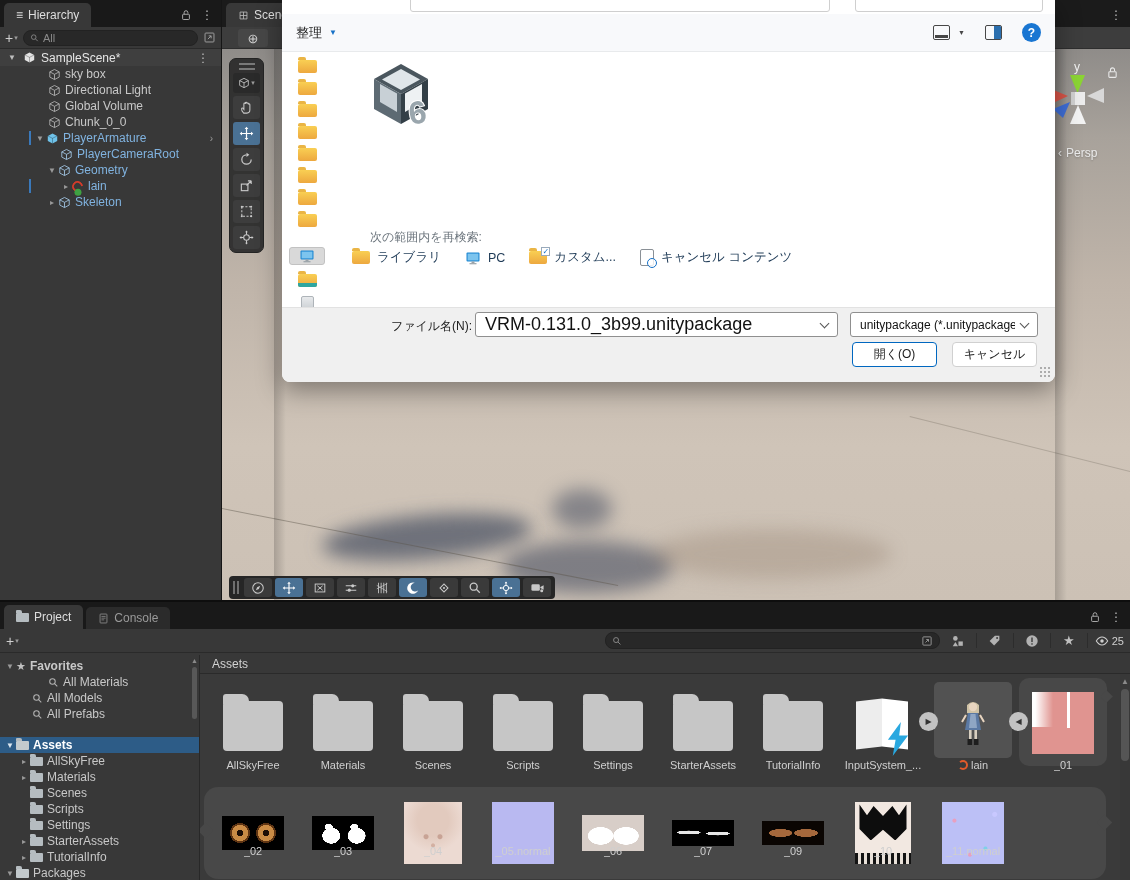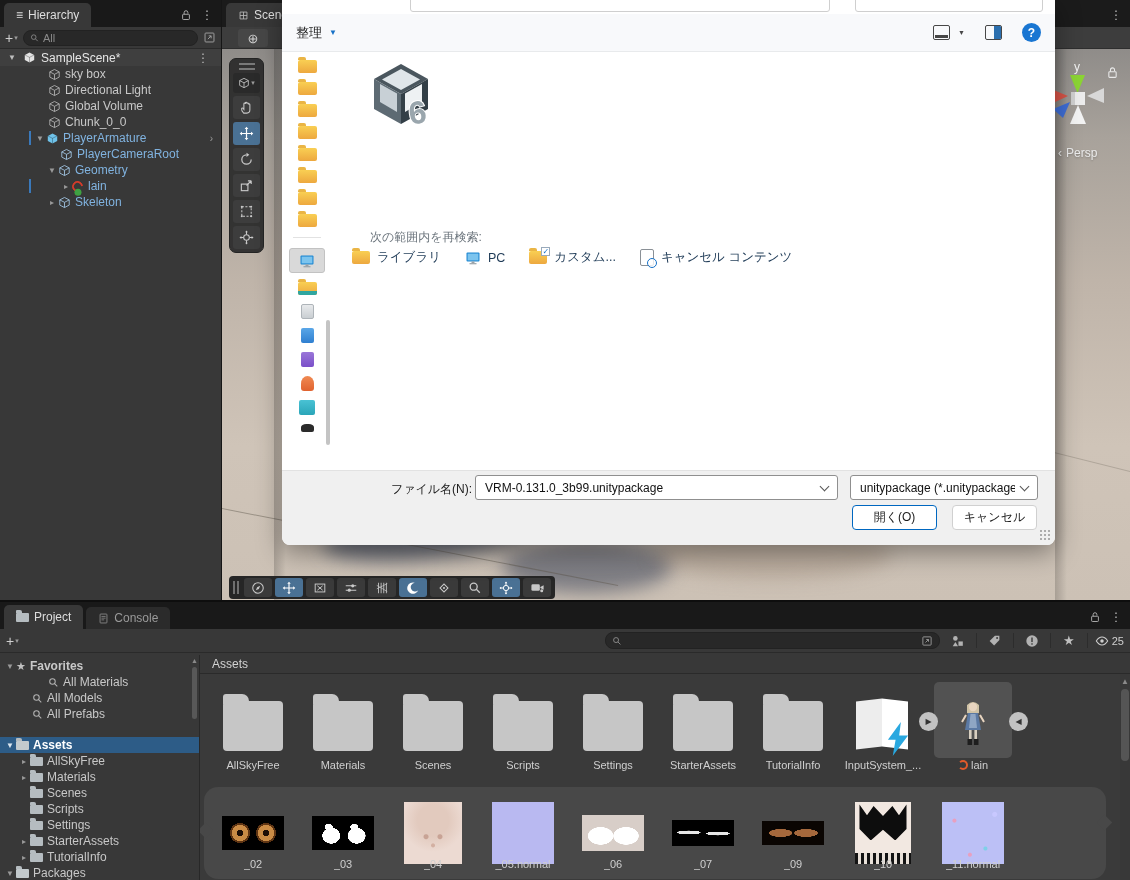--- a/index.html
+++ b/index.html
@@ -79,21 +79,21 @@
 .tbox{height:68px;display:flex;align-items:flex-end;justify-content:center;position:relative;z-index:2}
 .glabel{margin-top:5px;font-size:11px;color:#cfcfcf;max-width:88px;white-space:nowrap;overflow:hidden;display:flex;align-items:center;z-index:2}
 .badge{position:absolute;right:-10px;top:26px;width:19px;height:19px;border-radius:50%;background:#c2c2c2;color:#333;font-size:8px;display:flex;align-items:center;justify-content:center;z-index:4}
 .seltile{position:absolute;left:6px;top:-4px;width:78px;height:76px;background:#525252;border-radius:5px;z-index:1}
 .bubble1{position:absolute;left:1px;top:-8px;width:88px;height:88px;background:#484848;border-radius:10px;z-index:1}
 .bubble1::after{content:"";position:absolute;right:-4px;top:14px;width:9px;height:9px;transform:rotate(45deg);background:#484848;box-shadow:-27px 38px 0 #484848}
 .bubble2{position:absolute;left:4px;right:14px;top:113px;height:92px;background:#484848;border-radius:14px}
 .bubble2::before{content:"";position:absolute;left:-4px;top:38px;width:11px;height:11px;background:#484848;transform:rotate(45deg)}
 .bubble2::after{content:"";position:absolute;right:-4px;top:30px;width:11px;height:11px;background:#484848;transform:rotate(45deg)}
 .grow2 .gcell{height:92px;justify-content:center}
-.grow2 .glabel{position:absolute;bottom:5px;margin:4px}
+.grow2 .glabel{position:absolute;bottom:5px;margin:17px}
 .spin{width:10px;height:10px;border:2px solid #e05a2b;border-left-color:transparent;border-radius:50%;margin-right:3px;flex:none}
 
 
 .t-folder{width:60px;height:50px;background:#c6c6c6;border-radius:4px;position:relative;margin-bottom:3px}
 .t-folder::before{content:"";position:absolute;top:-7px;left:0;width:26px;height:10px;background:#c6c6c6;border-radius:3px 7px 0 0}
 .t-pages{width:60px;height:60px;position:relative}
 .t-pages::before{content:"";position:absolute;left:3px;top:6px;width:26px;height:48px;background:#ededed;transform:skewY(-7deg)}
 .t-pages::after{content:"";position:absolute;left:29px;top:6px;width:26px;height:48px;background:#fff;transform:skewY(7deg)}
 .bolt{position:absolute;right:3px;bottom:-2px;width:24px;height:34px;background:#29a8e0;clip-path:polygon(62% 0,8% 52%,40% 52%,28% 100%,92% 40%,55% 40%);z-index:2}
 .t-lain{width:64px;height:64px;display:flex;align-items:center;justify-content:center}
@@ -107,21 +107,21 @@
 .t-06{width:62px;height:36px;background-color:#d8cec8;background-image:radial-gradient(ellipse 13px 9px at 30% 58%,#fff 0 96%,transparent 100%),radial-gradient(ellipse 13px 9px at 71% 58%,#fff 0 96%,transparent 100%)}
 .t-07{width:62px;height:26px;background-color:#000;background-image:radial-gradient(ellipse 12px 2px at 27% 48%,#e6e6e6 0 96%,transparent 100%),radial-gradient(ellipse 12px 2px at 74% 52%,#e6e6e6 0 96%,transparent 100%)}
 .t-08{width:62px;height:24px;background-color:#060606;background-image:radial-gradient(ellipse 9px 2px at 24% 50%,#6e6052 0 96%,transparent 100%),radial-gradient(ellipse 9px 2px at 76% 50%,#6e6052 0 96%,transparent 100%)}
 .t-09{width:62px;height:24px;background-color:#0a0502;background-image:radial-gradient(ellipse 12px 4px at 30% 50%,#a5683c 0 96%,transparent 100%),radial-gradient(ellipse 12px 4px at 71% 50%,#a5683c 0 96%,transparent 100%),radial-gradient(ellipse 6px 2px at 30% 40%,#5e3212 0 96%,transparent 100%),radial-gradient(ellipse 6px 2px at 71% 40%,#5e3212 0 96%,transparent 100%)}
 .t-10{width:56px;height:62px;background:#f2e8e1;position:relative;overflow:hidden}
 .t-10::before{content:"";position:absolute;left:8%;top:4%;width:84%;height:58%;background:#0d0d0d;clip-path:polygon(0 0,16% 30%,30% 4%,50% 32%,70% 4%,84% 30%,100% 0,100% 68%,76% 100%,50% 70%,24% 100%,0 68%)}
 .t-10::after{content:"";position:absolute;left:0;bottom:0;width:100%;height:11px;background:repeating-linear-gradient(90deg,#141414 0 3px,#e8e0d8 3px 6px)}
 .t-11{width:62px;height:62px;background-color:#bcc0f6;background-image:radial-gradient(circle at 20% 30%,#e8a0c0 0 1.5px,transparent 2.5px),radial-gradient(circle at 70% 75%,#7fd0e8 0 1.5px,transparent 2.5px),radial-gradient(circle at 45% 85%,#e8a0c0 0 1.5px,transparent 2.5px),radial-gradient(circle at 85% 20%,#c8c8ff 0 2px,transparent 3px)}
 
 
-#dialog{position:absolute;left:282px;top:0;width:773px;height:545px;background:#fff;z-index:50;border-radius:0 0 8px 8px;box-shadow:0 8px 26px rgba(0,0,0,.38);overflow:hidden;color:#1b1b1b;font-size:12px}
+#dialog{position:absolute;left:282px;top:0;width:773px;height:382px;background:#fff;z-index:50;border-radius:0 0 8px 8px;box-shadow:0 8px 26px rgba(0,0,0,.38);overflow:hidden;color:#1b1b1b;font-size:12px}
 .dlg-input{position:absolute;top:-2px;height:14px;background:#fff;border:1px solid #cfcfcf;border-radius:0 0 3px 3px}
 .dlg-toolbar{position:absolute;top:14px;left:0;width:100%;height:38px;background:#f8f9fb;border-bottom:1px solid #e8eaec;display:flex;align-items:center;padding:0 14px}
 .organize{display:flex;align-items:center;gap:7px;font-size:13px;color:#1b1b1b}
 .tb-right{margin-left:auto;display:flex;align-items:center;gap:20px}
 .viewic{width:17px;height:15px;border:1.6px solid #474747;border-radius:2px;position:relative}
 .viewic::after{content:"";position:absolute;left:1px;right:1px;bottom:1px;height:3px;background:#474747}
 .paneic{width:17px;height:15px;border:1.6px solid #474747;border-radius:2px;position:relative;overflow:hidden}
 .paneic::after{content:"";position:absolute;right:0;top:0;width:50%;height:100%;background:#2b6fae}
 .helpbtn{width:19px;height:19px;border-radius:50%;background:#1976d2;color:#fff;font-size:12px;font-weight:bold;display:flex;align-items:center;justify-content:center}
 .dlg-nav{position:absolute;top:52px;left:0;width:50px;bottom:75px;background:#fff;display:flex;flex-direction:column;align-items:center;padding-top:8px;gap:9px}
@@ -137,21 +137,21 @@
 .flines{margin-top:7px;display:flex;flex-direction:column;align-items:center;gap:2px}
 .sa-head{position:absolute;left:88px;top:229px;color:#6a737b;font-size:12px}
 .scopes{position:absolute;left:70px;top:249px;display:flex;align-items:center;gap:24px}
 .scope{display:flex;align-items:center;gap:7px;color:#1f3b57;font-size:12.5px}
 .checkb{position:absolute;right:-3px;top:-4px;width:9px;height:9px;background:#fff;border:1px solid #9ab;color:#1771c7;font-size:8px;line-height:8px;text-align:center}
 .docic{width:14px;height:17px;background:#fff;border:1.3px solid #8a9096;border-radius:2px;position:relative}
 .docic::after{content:"";position:absolute;right:-4px;bottom:-3px;width:8px;height:8px;border:1.6px solid #1771c7;border-radius:50%;background:rgba(255,255,255,.8)}
 .dlg-bottom{position:absolute;left:0;bottom:0;width:100%;height:75px;background:#f0f0f0;border-top:1px solid #e2e2e2}
 .fname-label{position:absolute;left:96px;top:10px;width:94px;text-align:right;font-size:12px;color:#1b1b1b}
 .combo{position:absolute;left:193px;top:4px;width:363px;height:25px;background:#fff;border:1px solid #8f8f8f;border-radius:3px;display:flex;align-items:center;padding:0 9px;gap:6px}
-.combo input{flex:1;border:0;outline:0;font-size:12px;color:#111;background:transparent;font-family:"Liberation Sans",sans-serif}
+.combo input{flex:1;border:0;outline:0;font-size:18px;color:#111;background:transparent;font-family:"Liberation Sans",sans-serif}
 .combo.sel2{left:568px;width:188px;color:#111}
 .combo .val{flex:1;white-space:nowrap;overflow:hidden}
 .chev{width:7px;height:7px;border-right:1.4px solid #555;border-bottom:1.4px solid #555;transform:rotate(45deg);margin-top:-3px;flex:none}
 .dbtn{position:absolute;top:34px;width:85px;height:25px;background:#fff;border:1px solid #d0d0d0;border-radius:4px;font-size:12px;color:#1b1b1b;display:flex;align-items:center;justify-content:center;font-family:"Liberation Sans",sans-serif}
 .dbtn.primary{border:1px solid #0067c0}
 .grip{position:absolute;right:4px;bottom:4px;width:12px;height:12px;background-image:radial-gradient(circle,#adadad 1px,transparent 1.3px);background-size:4px 4px}
 </style>
 </head>
 <body>
 
@@ -714,20 +714,27 @@
               <rect x="13.9" y="41" width="4.6" height="6" fill="#1e1e1e"></rect>
             </svg>
           </span>
             </div>
           <span class="glabel">
               <span class="spin"></span>
               <span>lain</span>
             </span>
           <span class="badge">◀</span>
         </div>
+        <div class="gcell">
+          <span class="bubble1"></span>
+          <div class="tbox">
+              <span class="t-01"></span>
+            </div>
+          <span class="glabel">_01</span>
+        </div>
       </div>
 
       <div class="grow grow2" style="top:113px">
         <div class="gcell">
           <span class="t-02"></span>
           <span class="glabel">_02</span>
         </div>
         <div class="gcell">
           <span class="t-03"></span>
           <span class="glabel">_03</span>

